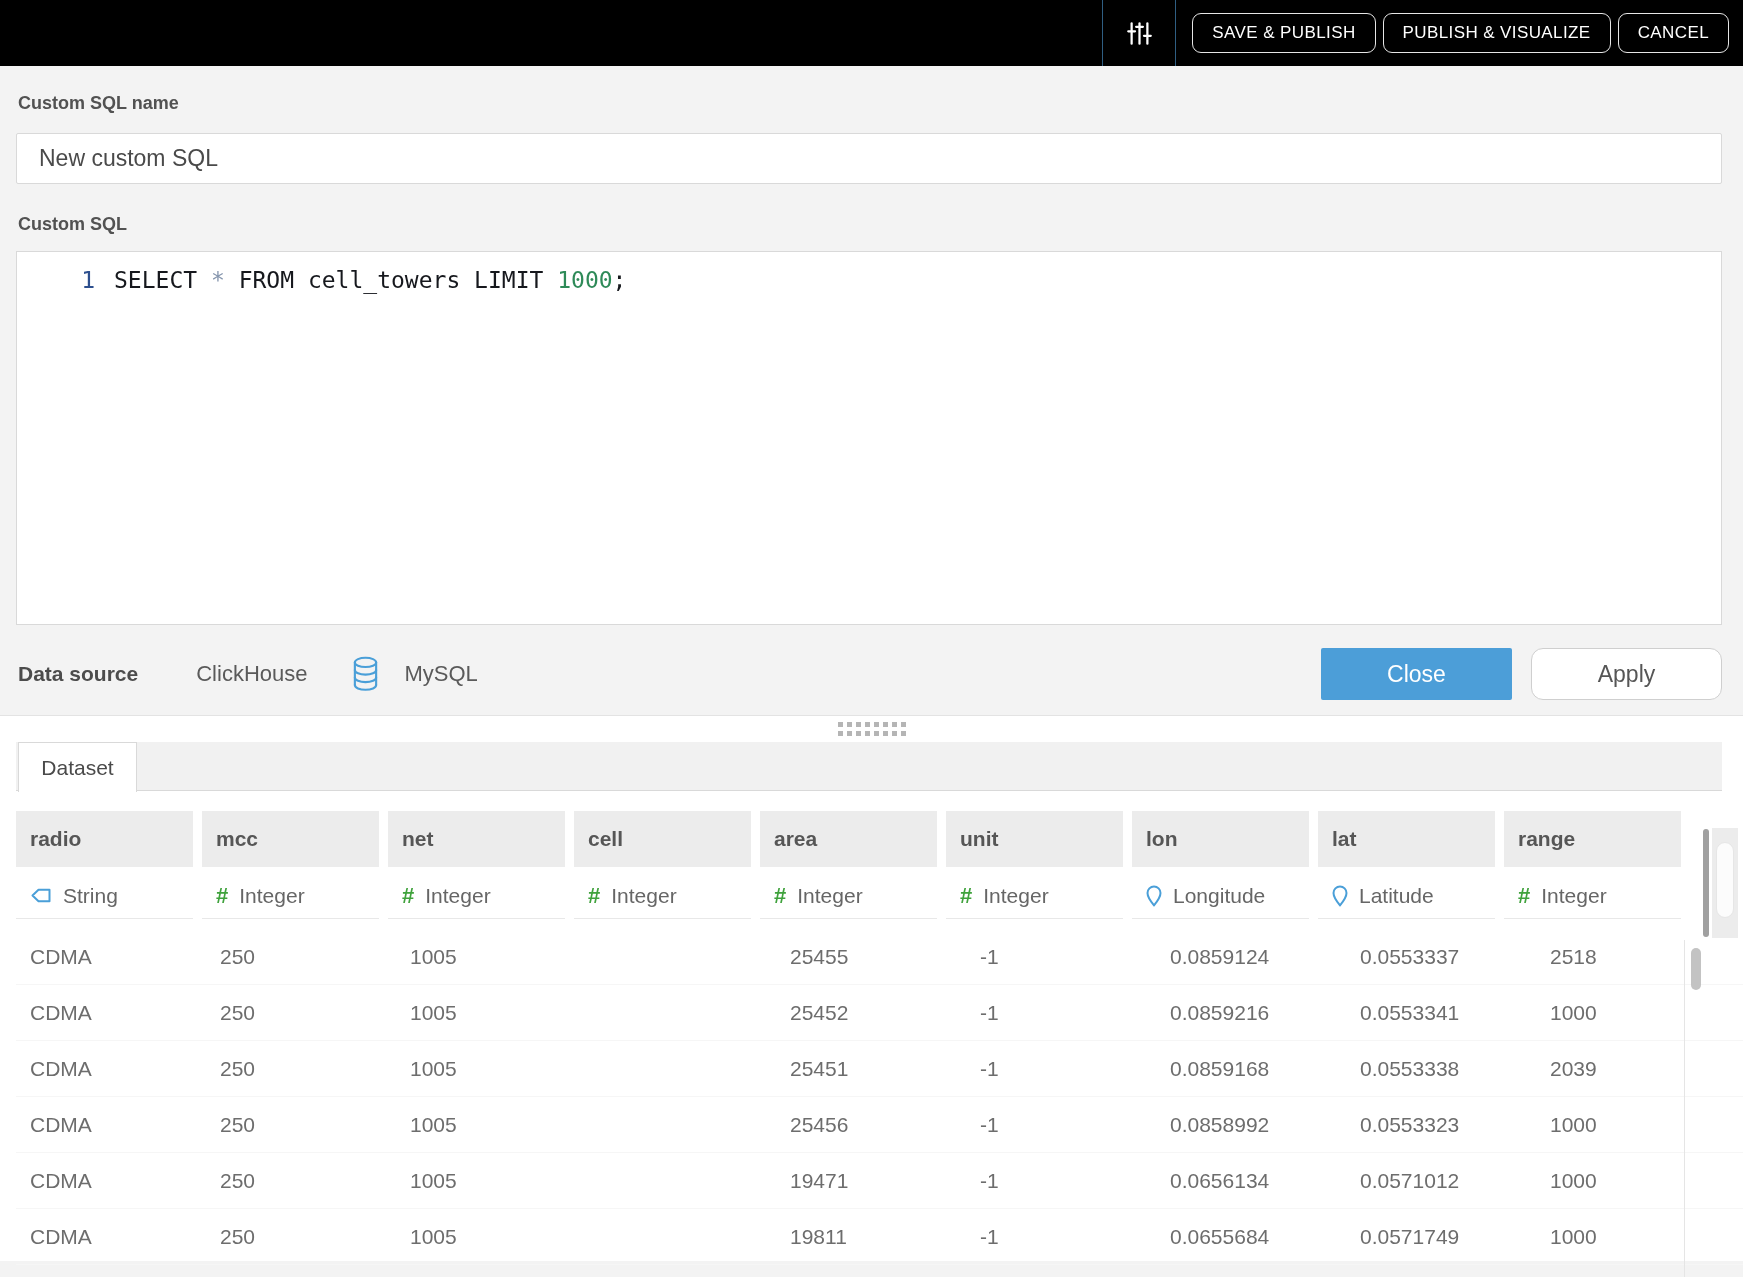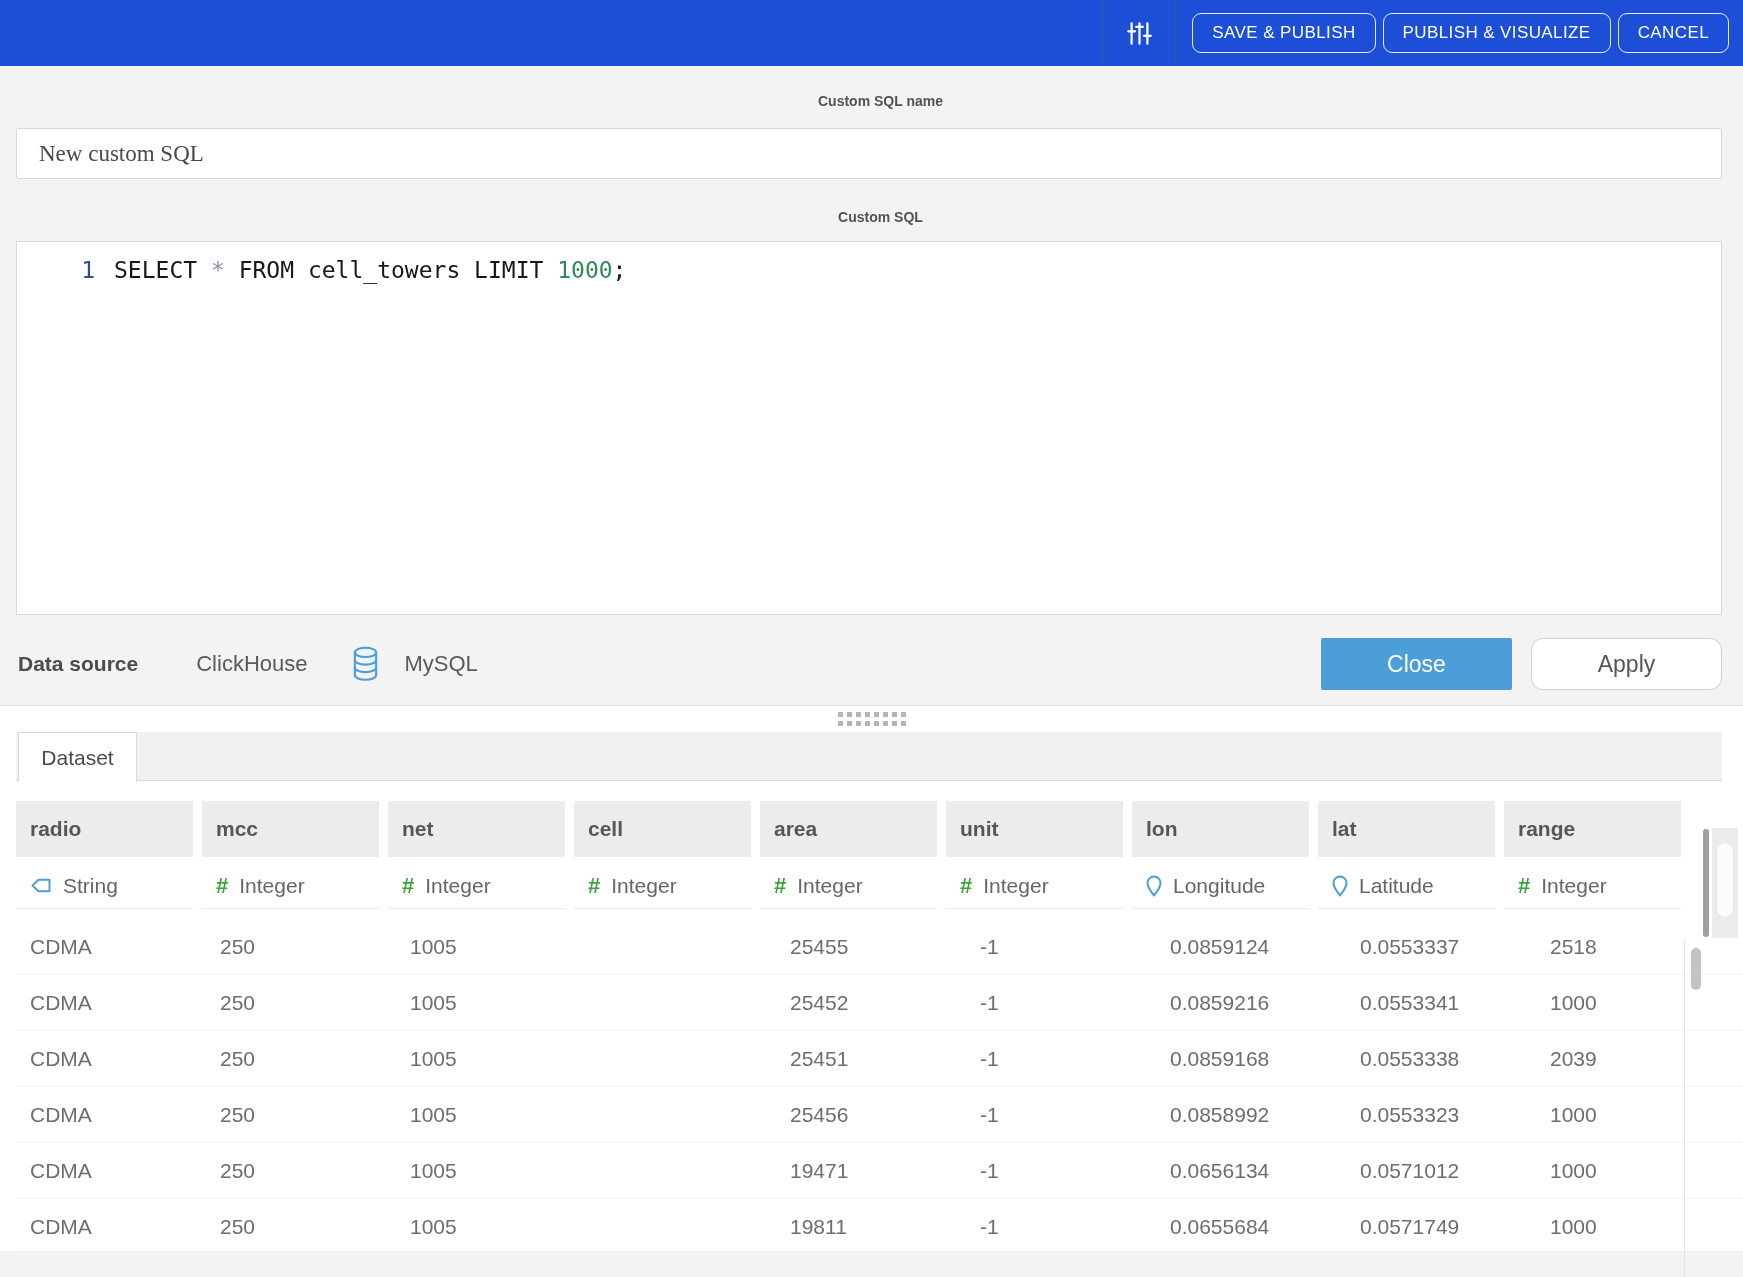--- a/index.html
+++ b/index.html
@@ -22,26 +22,26 @@
   .tb-icon-wrap { width:72px; height:66px; display:flex; align-items:center; justify-content:center; cursor:pointer; }
   .tb-buttons { display:flex; gap:7px; margin-left:16px; }
   .tb-btn {
     height:40px; padding:0 19px;
     background:transparent; border:1.5px solid rgba(255,255,255,.9); border-radius:9px;
     color:#fff; font-family:inherit; font-size:17px; letter-spacing:.4px; cursor:pointer;
     display:flex; align-items:center;
   }
 
   
-  .field-label { font-size:14px; font-weight:bold; color:#525252;text-align:center; }
+  .field-label { font-size:18px; font-weight:bold; color:#525252; }
   .lbl-name { margin:27px 0 0 18px; }
   .name-input {
     display:block; margin:19px 0 0 16px; width:1706px; height:51px;
     background:#fff; border:1px solid #d9d9d9; border-radius:2px;
-    font-family:Liberation Serif, serif; font-size:23px; color:#4a4a4a; padding:0 22px;
+    font-family:Liberation Sans, sans-serif; font-size:23px; color:#4a4a4a; padding:0 22px;
   }
   .lbl-sql { margin:30px 0 0 18px; }
   .sql-editor {
     margin:16px 0 0 16px; width:1706px; height:374px;
     background:#fff; border:1px solid #d9d9d9;
     display:flex; align-items:flex-start;
     font-family:"DejaVu Sans Mono", monospace; font-size:23px;
     padding-top:15px; cursor:text;
   }
   .gutter { width:78px; text-align:right; color:#2d4f8e; user-select:none; }
@@ -114,21 +114,21 @@
   
   .sb-corner { position:absolute; left:1712px; top:828px; width:26px; height:110px; background:#ececec; }
   .sb-corner-thumb { position:absolute; left:1716px; top:842px; width:18px; height:76px; background:#fcfcfc; border:1px solid #e6e6e6; border-radius:9px; }
   .sb-dark { position:absolute; left:1703px; top:829px; width:6px; height:108px; background:#a0a0a0; border-radius:3px; }
   .sb-grid-thumb { position:absolute; left:1691px; top:948px; width:10px; height:42px; background:#c3c3c3; border-radius:5px; cursor:pointer; }
   .v-divider { position:absolute; left:1684px; top:940px; width:1px; height:337px; background:#e5e5e5; }
 </style>
 </head>
 <body>
 
-<div class="topbar" style="background: #1d4ed8;">
+<div class="topbar" style="background: #000000;">
   <div class="tb-vdiv"></div>
   <div class="tb-icon-wrap">
     <svg width="27" height="27" viewBox="0 0 24 24" fill="none" stroke="#ffffff" stroke-width="2" stroke-linecap="round">
       <line x1="5" y1="3" x2="5" y2="21"></line>
       <line x1="12" y1="3" x2="12" y2="21"></line>
       <line x1="19" y1="3" x2="19" y2="21"></line>
       <line x1="2" y1="10" x2="8" y2="10"></line>
       <line x1="9" y1="6" x2="15" y2="6"></line>
       <line x1="16" y1="14" x2="22" y2="14"></line>
     </svg>

